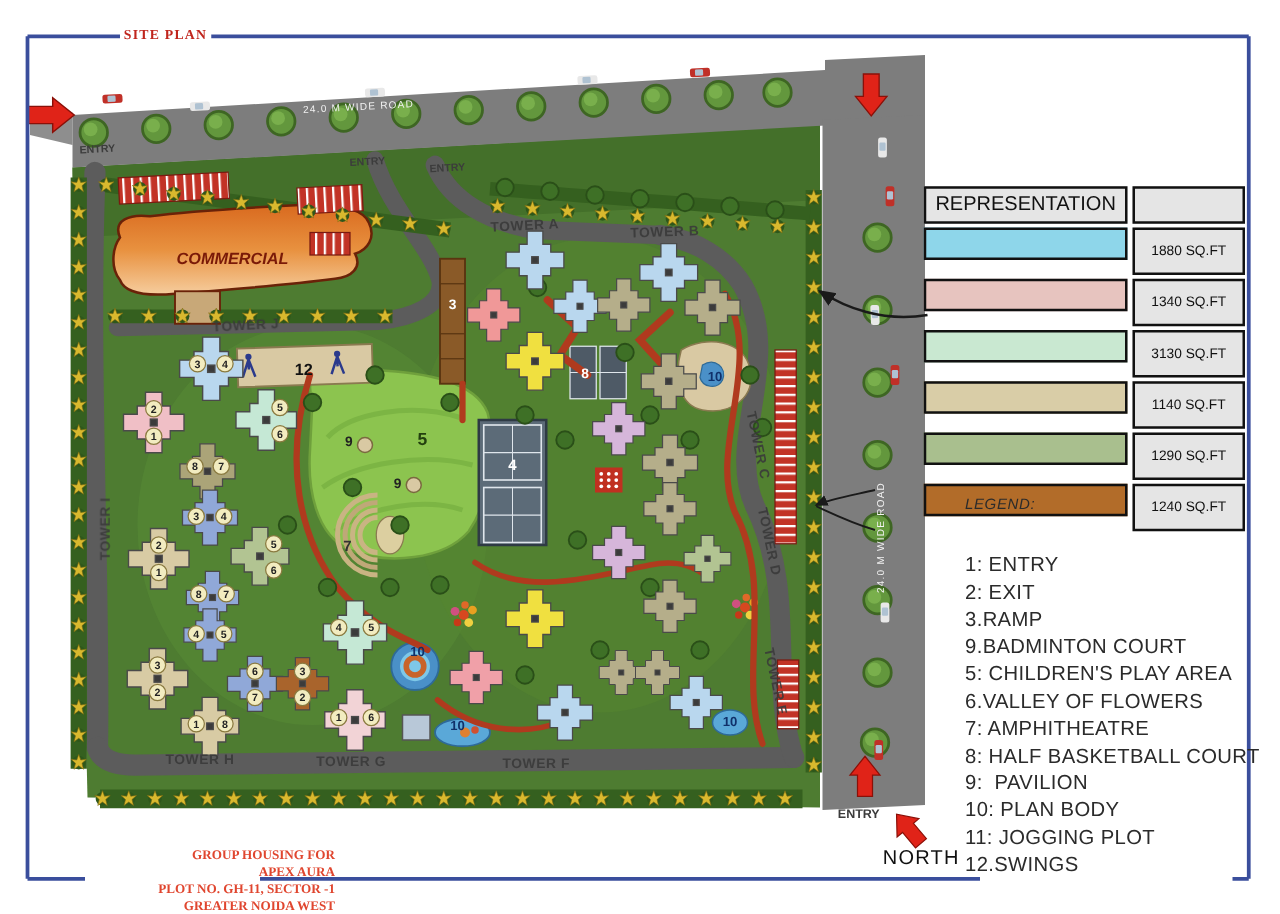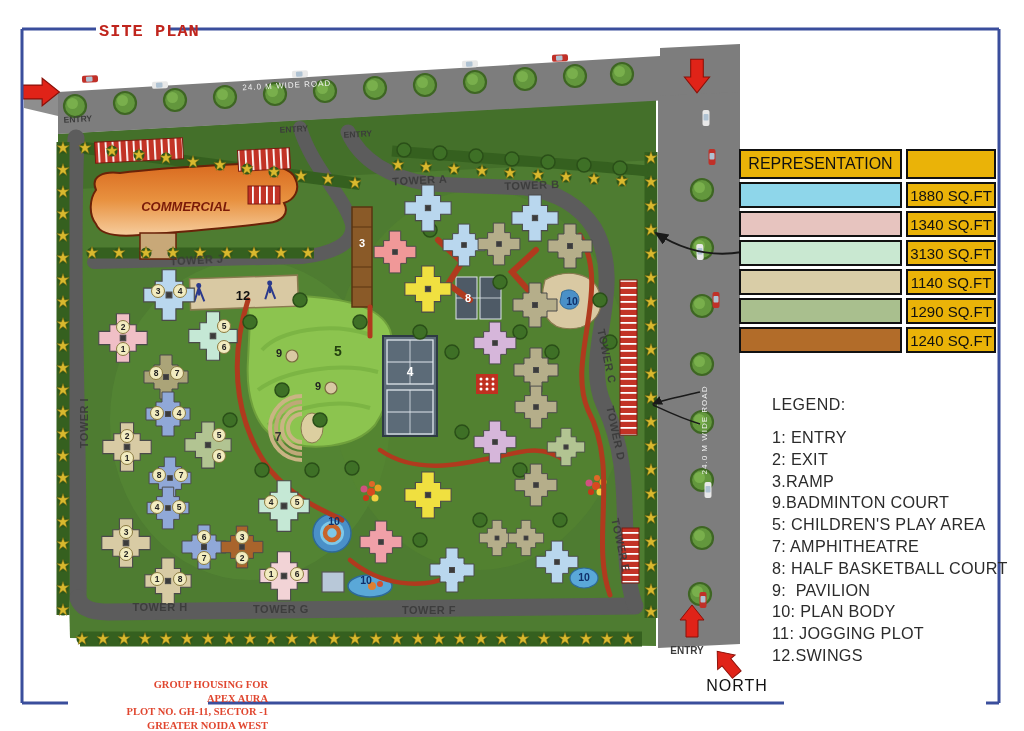--- a/index.html
+++ b/index.html
@@ -1,35 +1,35 @@
 <!DOCTYPE html>
 <html><head>
 <meta charset="utf-8">
 <style>
   html,body{margin:0;padding:0;background:#fff;}
   #page{position:relative;width:1024px;height:731px;background:#ffffff;overflow:hidden;
         font-family:"Liberation Sans",sans-serif;}
   svg text{font-family:"Liberation Sans",sans-serif;}
   
-  .site-title{position:absolute;left:99px;top:22px;color:#C0251D;font-family:Liberation Mono, monospace;
-    font-weight:bold;font-size:17px;letter-spacing:1px;}
+  .site-title{position:absolute;left:99px;top:22px;color:#C0251D;font-family:Liberation Serif, serif;
+    font-weight:bold;font-size:11px;letter-spacing:1px;}
   
   .rep{position:absolute;left:739px;top:149px;width:257px;}
   .rep-row{display:flex;gap:4px;margin-bottom:3px;}
-  .rep-cell{border:2px solid #111;background:#eab308;box-sizing:border-box;}
+  .rep-cell{border:2px solid #111;background:#e5e5e5;box-sizing:border-box;}
   .rep-head1{width:163px;height:30px;display:flex;align-items:center;justify-content:center;
     font-size:16px;color:#111;}
   .rep-head2{flex:1;height:30px;}
   .rep-swatch{width:163px;height:26px;}
-  .rep-val{flex:1;height:26px;display:flex;align-items:center;justify-content:center;
-    font-size:15px;color:#111;}
+  .rep-val{flex:1;height:38px;display:flex;align-items:center;justify-content:center;
+    font-size:11px;color:#111;}
   
   .legend{position:absolute;left:772px;top:396px;color:#2b2b2b;}
-  .legend-title{font-size:16px;letter-spacing:.5px;}
-  .legend-list{margin-top:13px;}
+  .legend-title{font-size:12px;letter-spacing:.5px;font-style:italic;}
+  .legend-list{margin-top:32px;}
   .legend-item{font-size:16.2px;line-height:21.8px;letter-spacing:.3px;white-space:pre;}
   
   .project{position:absolute;left:78px;top:678px;width:190px;text-align:right;color:#E0462F;
     font-family:"Liberation Serif",serif;font-weight:bold;font-size:10.5px;line-height:13.5px;}
   .firm{position:absolute;left:770px;top:692px;width:225px;text-align:center;color:#E8432C;}
   .firm-name{font-size:12.5px;font-weight:bold;letter-spacing:1.5px;white-space:nowrap;}
   .firm-tag{font-size:11px;font-style:italic;margin-top:1px;}
 </style>
 </head>
 <body>
@@ -623,20 +623,21 @@
 </div>
 
 <div class="legend">
   <div class="legend-title">LEGEND:</div>
   <div class="legend-list">
     <div class="legend-item">1: ENTRY</div>
     <div class="legend-item">2: EXIT</div>
     <div class="legend-item">3.RAMP</div>
     <div class="legend-item">9.BADMINTON COURT</div>
     <div class="legend-item">5: CHILDREN'S PLAY AREA</div>
+    <div class="legend-item">6.VALLEY OF FLOWERS</div>
     <div class="legend-item">7: AMPHITHEATRE</div>
     <div class="legend-item">8: HALF BASKETBALL COURT</div>
     <div class="legend-item">9:  PAVILION</div>
     <div class="legend-item">10: PLAN BODY</div>
     <div class="legend-item">11: JOGGING PLOT</div>
     <div class="legend-item">12.SWINGS</div>
   </div>
 </div>
 
 <div class="project">

